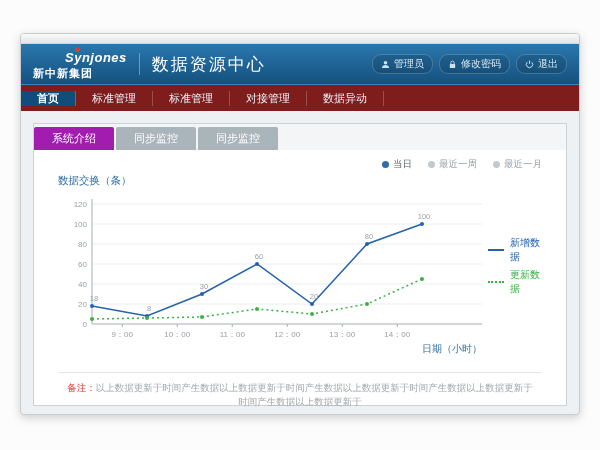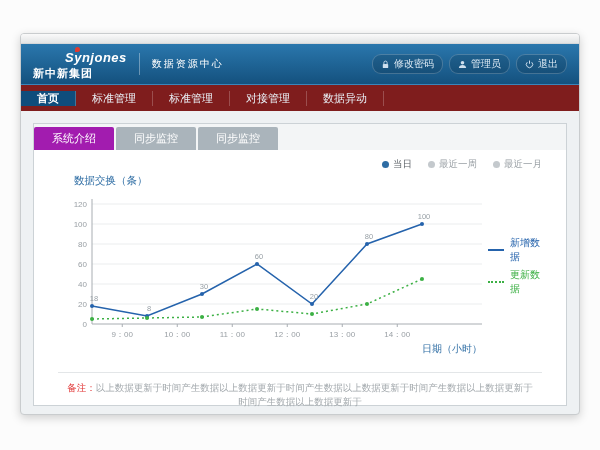--- a/index.html
+++ b/index.html
@@ -14,41 +14,41 @@
     box-shadow:0 3px 10px rgba(0,0,0,.18);overflow:hidden;
     box-sizing:border-box;
   }
   .titlebar{height:9px;background:linear-gradient(#fafafa,#e2e4e5);border-bottom:1px solid #d4d7d9;}
   .header{height:40px;background:linear-gradient(180deg,#2a77ad,#14517e);display:flex;align-items:center;padding:0 12px;color:#fff;}
   .logo{line-height:1;}
   .logo-en{font-size:13px;font-weight:bold;font-style:italic;letter-spacing:.5px;position:relative;display:inline-block;margin-left:32px;}
   .logo-accent{position:absolute;width:5px;height:5px;background:#e03a2f;border-radius:50% 50% 50% 0;top:-4px;left:10px;}
   .logo-cn{font-size:11px;font-weight:bold;margin-top:3px;letter-spacing:1px;}
   .header-divider{width:1px;height:22px;background:rgba(255,255,255,.35);margin:0 12px;}
-  .app-title{font-size:10px;letter-spacing:2px;text-align:right;}
+  .app-title{font-size:17px;letter-spacing:2px;text-align:right;}
   .header-right{margin-left:auto;display:flex;gap:6px;}
   .hbtn{display:flex;align-items:center;gap:4px;font-size:10px;color:#dce9f3;
     background:rgba(0,0,0,.12);border:1px solid rgba(255,255,255,.20);border-radius:9px;
     padding:2px 8px;cursor:pointer;white-space:nowrap;}
   .hbtn svg{width:9px;height:9px;}
   .nav{height:26px;background:#7f1d1d;display:flex;align-items:center;border-top:1px solid #3a85ba;}
   .nav-item{display:flex;align-items:center;padding:0 16px;font-size:11px;color:#eaf2f8;
     border-right:1px solid rgba(255,255,255,.22);cursor:pointer;}
   .nav-item.active{background:#0f4d7c;color:#fff;font-weight:bold;}
   .content{padding:12px;height:283px;box-sizing:content-box;}
   .panel{background:#fff;border:1px solid #ccd2d6;height:100%;box-sizing:border-box;display:flex;flex-direction:column;}
   .tabs{display:flex;gap:2px;padding:3px 0 0 0;background:#f3f5f6;}
   .tab{padding:4px 18px;font-size:11px;color:#fff;background:#aab4bb;cursor:pointer;border-radius:2px 2px 0 0;}
   .tab.active{background:#a21caf;}
   .tab-underline{height:2px;background:#2e6da4;}
   .panel-body{flex:1;padding:8px 24px 0;}
   .filter-legend{display:flex;justify-content:flex-end;gap:16px;font-size:9.5px;color:#8b9196;align-items:center;}
   .filter-item{display:flex;align-items:center;gap:4px;cursor:pointer;}
   .filter-dot{width:7px;height:7px;border-radius:50%;}
-  .y-title{font-size:10.5px;color:#2e6da4;margin:3px 0 2px 16px;}
+  .y-title{font-size:10.5px;color:#2e6da4;margin:3px 0 2px 0;}
   .chart-row{display:flex;align-items:center;}
   .series-legend{width:72px;display:flex;flex-direction:column;gap:4px;font-size:10px;margin-top:-20px;}
   .legend-entry{display:flex;align-items:center;gap:6px;cursor:pointer;}
   .legend-sample{width:20px;height:0;border-top-width:2px;}
   .legend-sample.solid{border-top-style:solid;}
   .legend-sample.dotted{border-top-style:dotted;}
   .note{border-top:1px solid #e3e6e8;margin-top:10px;padding:8px 6px 0;font-size:9.5px;text-align:center;line-height:1.5;}
   .note-label{color:#e03131;}
   .note-text{color:#a3a9ad;}
 </style>
@@ -64,31 +64,31 @@
         <span>Synjones</span>
         <span class="logo-accent"></span>
       </span>
       <div class="logo-cn">新中新集团</div>
     </div>
     <div class="header-divider"></div>
     <div class="app-title">数据资源中心</div>
     <div class="header-right">
       <div class="hbtn">
         <svg viewBox="0 0 10 10">
+          <circle cx="5" cy="3" r="2" fill="#cfe0ee"></circle>
+          <path d="M1 9 C1 6.6 2.8 5.5 5 5.5 S9 6.6 9 9 Z" fill="#cfe0ee"></path>
+        </svg>
+        <span>管理员</span>
+      </div>
+      <div class="hbtn">
+        <svg viewBox="0 0 10 10">
           <rect x="2" y="4.5" width="6" height="4.5" rx="0.8" fill="#cfe0ee"></rect>
           <path d="M3.2 4.5 V3 a1.8 1.8 0 0 1 3.6 0 V4.5" fill="none" stroke="#cfe0ee" stroke-width="1"></path>
         </svg>
         <span>修改密码</span>
-      </div>
-      <div class="hbtn">
-        <svg viewBox="0 0 10 10">
-          <circle cx="5" cy="3" r="2" fill="#cfe0ee"></circle>
-          <path d="M1 9 C1 6.6 2.8 5.5 5 5.5 S9 6.6 9 9 Z" fill="#cfe0ee"></path>
-        </svg>
-        <span>管理员</span>
       </div>
       <div class="hbtn">
         <svg viewBox="0 0 10 10">
           <path d="M2.5 2.5 a3.5 3.5 0 1 0 5 0" fill="none" stroke="#cfe0ee" stroke-width="1.1"></path>
           <line x1="5" y1="0.6" x2="5" y2="4.2" stroke="#cfe0ee" stroke-width="1.1"></line>
         </svg>
         <span>退出</span>
       </div>
     </div>
   </div>

